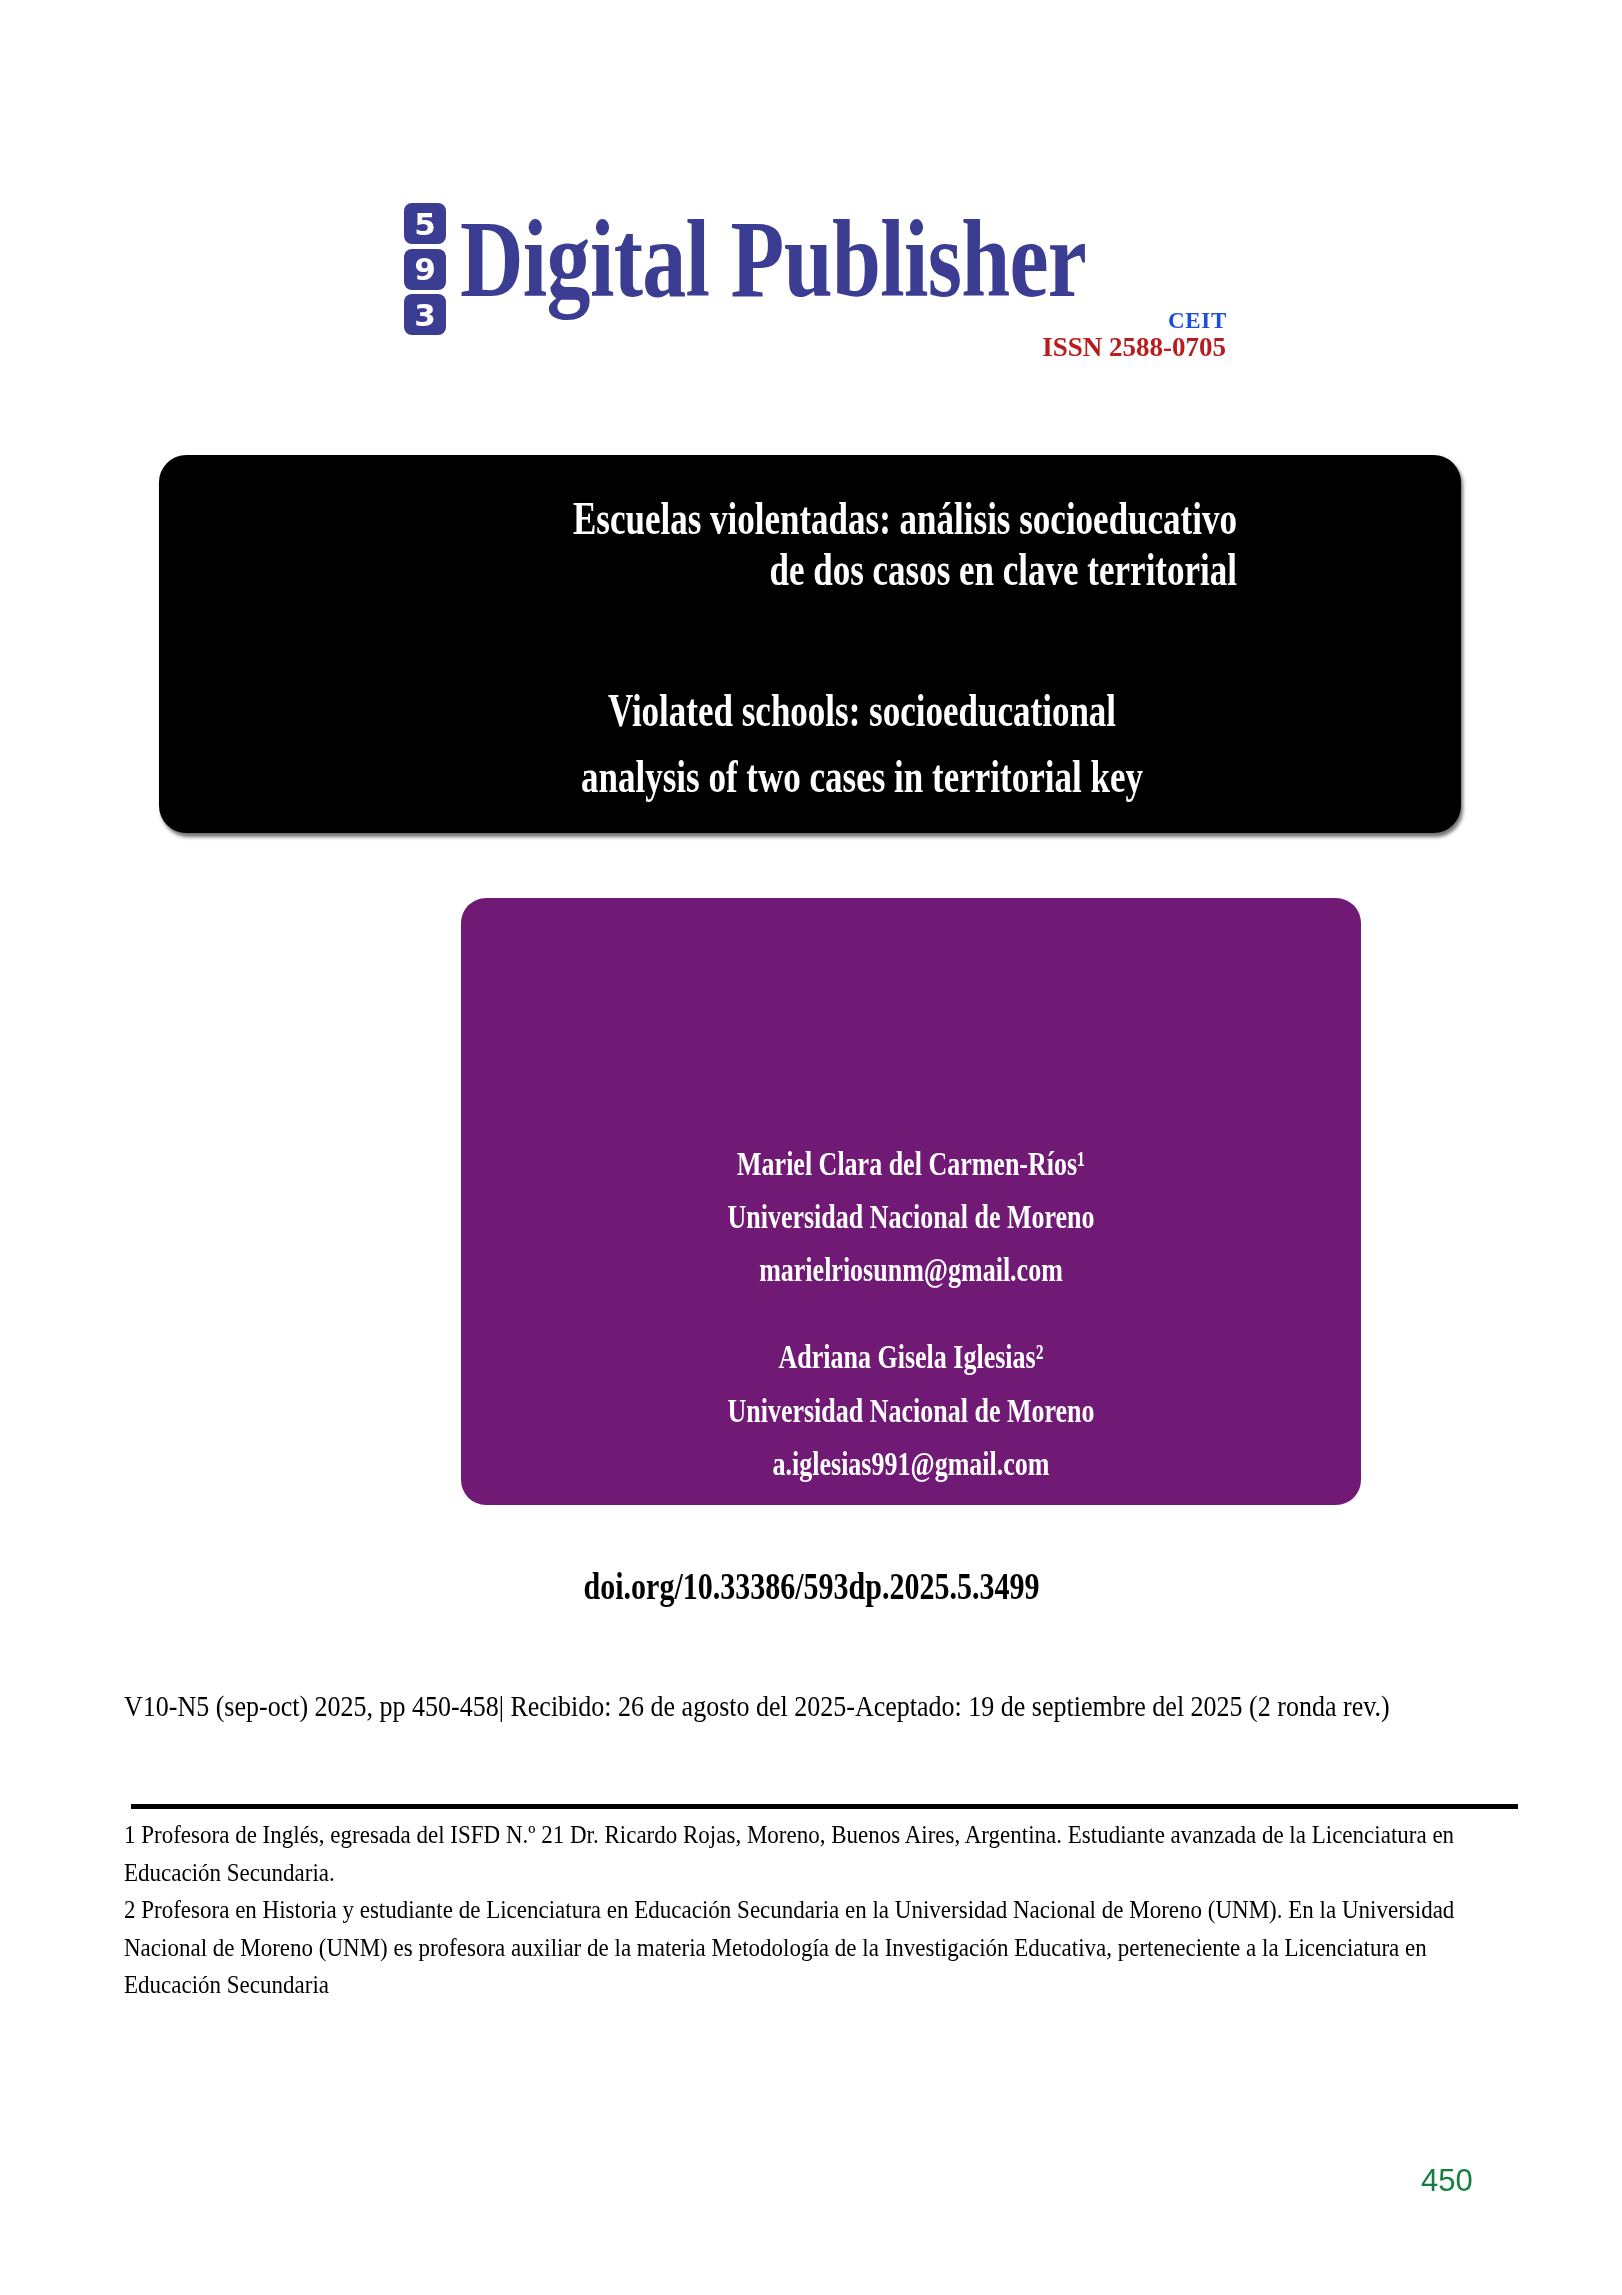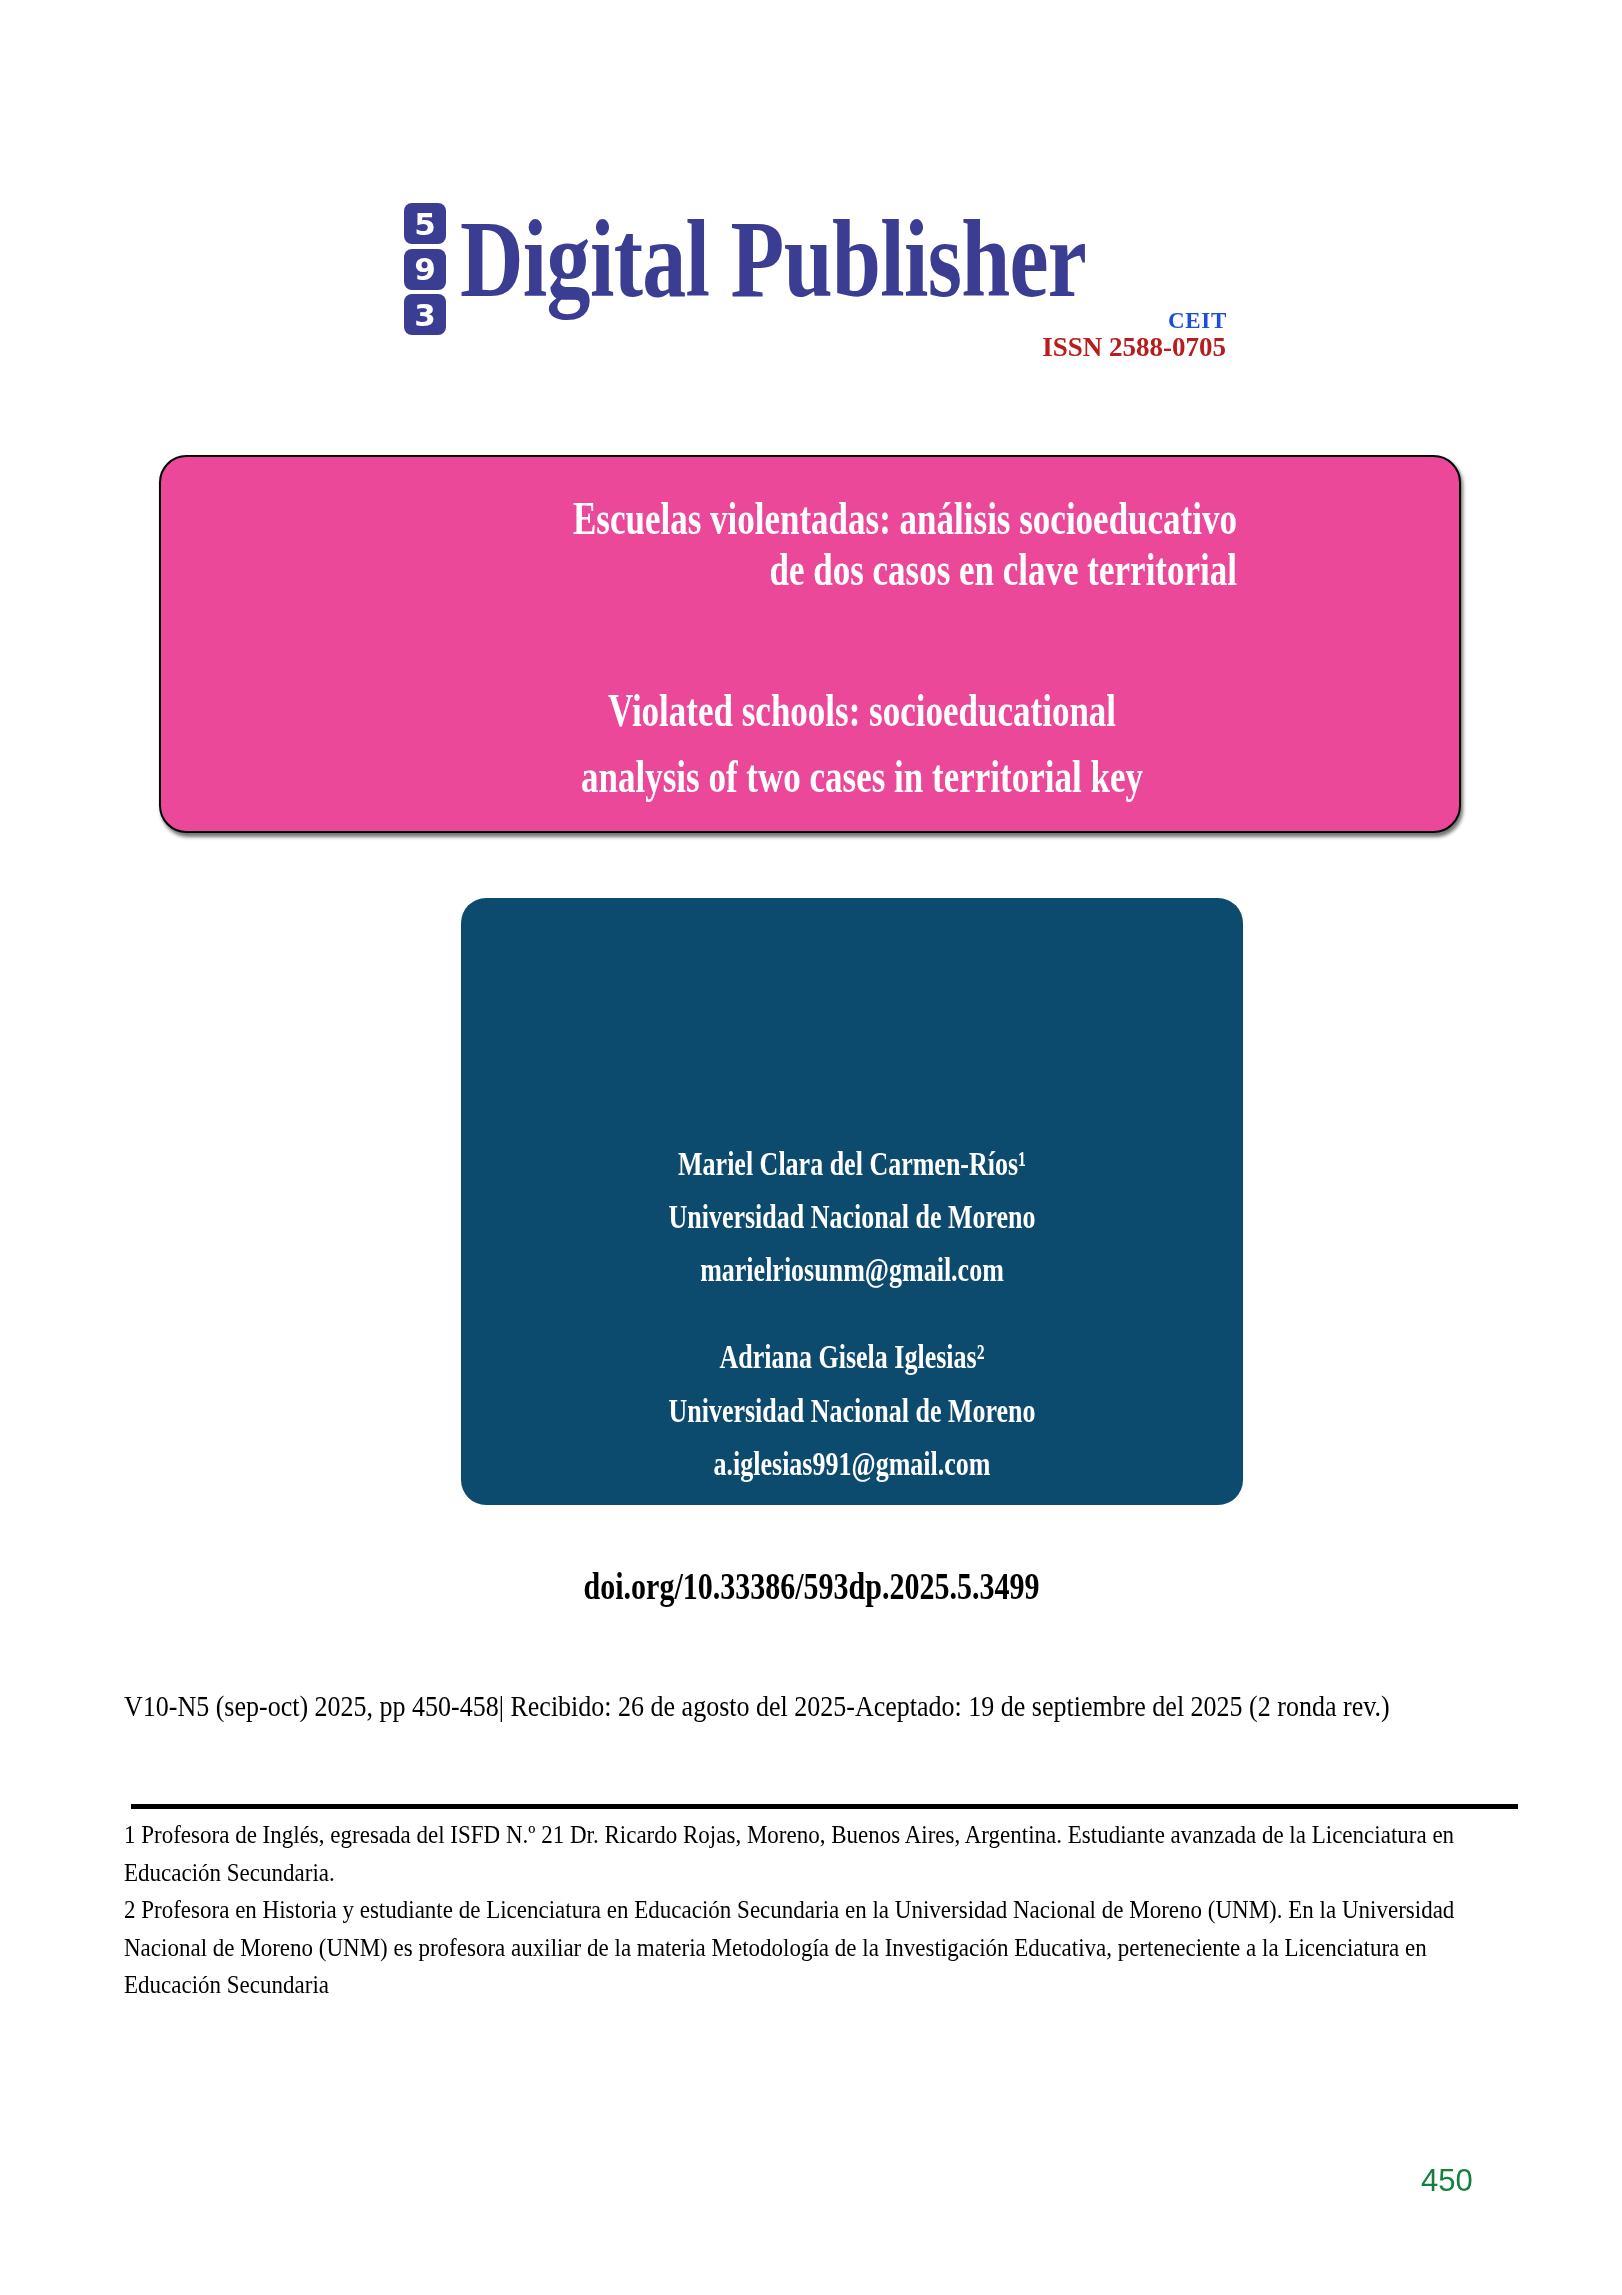--- a/index.html
+++ b/index.html
@@ -26,39 +26,39 @@
     font-size:23px; font-weight:bold; letter-spacing:0.7px;
   }
   .logo-issn {
     position:absolute; right:397px; top:332px; color:#b91c1c;
     font-size:27px; font-weight:bold; white-space:nowrap;
   }
 
   
   .title-box {
     position:absolute; left:159px; top:455px; width:1302px; height:378px;
-    background:#ec4899; border:2px solid #000000; border-radius:27.5px;
+    background:#000000; border:2px solid #000000; border-radius:27.5px;
     box-sizing:border-box; box-shadow:2px 3.9px 3.9px rgba(0,0,0,0.55);
   }
   .title-es {
     position:absolute; top:37px; right:222px; left:0; text-align:right;
     color:#ffffff; font-size:35px; font-weight:bold; line-height:39px;
     transform:scaleY(1.3); transform-origin:top right; white-space:nowrap;
   }
   .title-en {
     position:absolute; top:221px; left:0; width:100%; text-align:center;
     color:#ffffff; font-size:35px; font-weight:bold; line-height:51px;
     transform:translateX(52px) scaleY(1.3); transform-origin:top center;
     white-space:nowrap;
   }
 
   
   .authors-box {
-    position:absolute; left:461px; top:898px; width:782px; height:607px;
-    background:#0c4a6e; border-radius:25px;
+    position:absolute; left:461px; top:898px; width:900px; height:607px;
+    background:#701a75; border-radius:25px;
   }
   .authors {
     position:absolute; top:239px; left:0; width:100%; text-align:center;
     color:#ffffff; font-size:26px; font-weight:bold; line-height:41px;
     transform:scaleY(1.3); transform-origin:top center;
   }
   .author-block { margin:0; }
   .author-gap { height:26px; }
 
   

